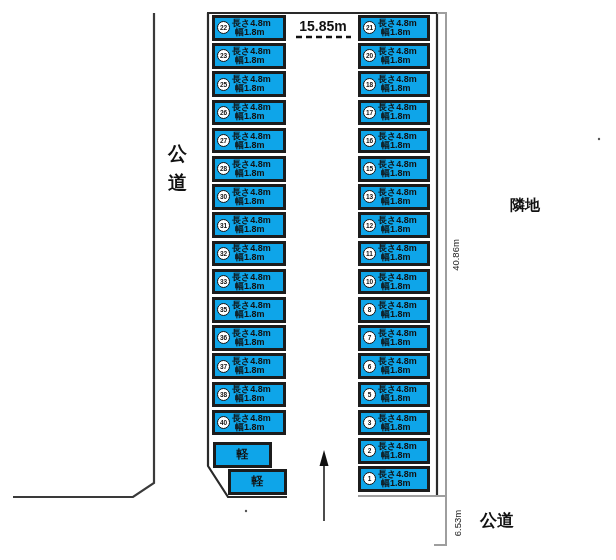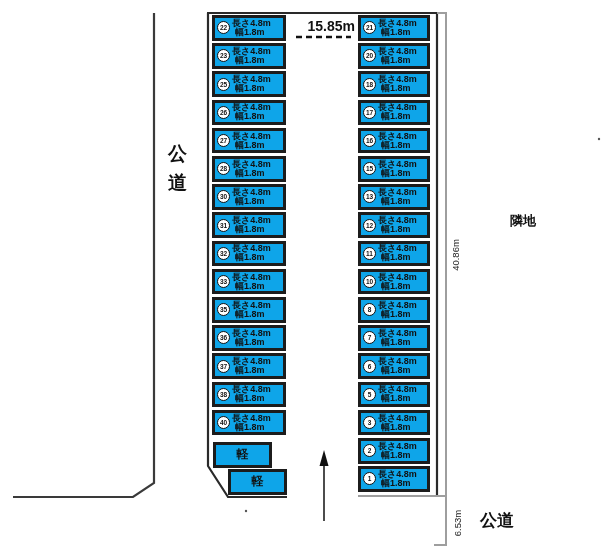--- a/index.html
+++ b/index.html
@@ -19,24 +19,24 @@
     font-size:6.5px;font-weight:bold;display:flex;align-items:center;justify-content:center;
     margin-left:2px;flex:none;background:#fff;
   }
   .stall .dims{display:flex;flex-direction:column;margin-left:2px;}
   .stall .l1,.stall .l2{font-size:9px;font-weight:bold;line-height:9px;white-space:nowrap;}
   .stall .l2{padding-left:3px;}
   .stall.kei{justify-content:center;}
   .stall .kei-label{font-size:12px;font-weight:bold;}
   
   .lbl{position:absolute;}
-  #dim-top{left:291px;top:18px;width:64px;text-align:right;font-size:14px;font-weight:bold;}
+  #dim-top{left:291px;top:18px;width:64px;text-align:center;font-size:14px;font-weight:bold;}
   #road-left{left:167px;top:139px;width:21px;font-size:19px;font-weight:bold;line-height:29px;
              text-align:center;word-break:break-all;}
-  #adjacent{left:510px;top:212px;font-size:13px;font-weight:bold;}
+  #adjacent{left:510px;top:196px;font-size:15px;font-weight:bold;}
   #road-bottom{left:480px;top:509px;font-size:17px;font-weight:bold;}
   #dim-right{left:438px;top:249px;width:36px;height:12px;font-size:9.5px;color:#222;
              text-align:center;transform:rotate(-90deg);}
   #dim-bottom-right{left:443px;top:517px;width:30px;height:12px;font-size:9.5px;color:#222;
              text-align:center;transform:rotate(-90deg);}
 </style>
 </head>
 <body>
 
 <div id="canvas">

